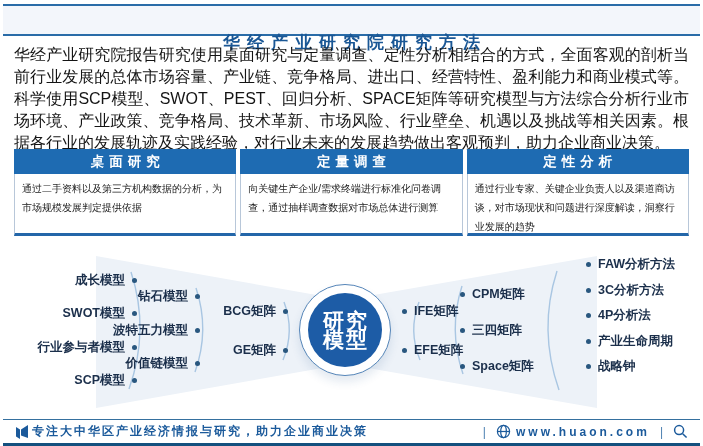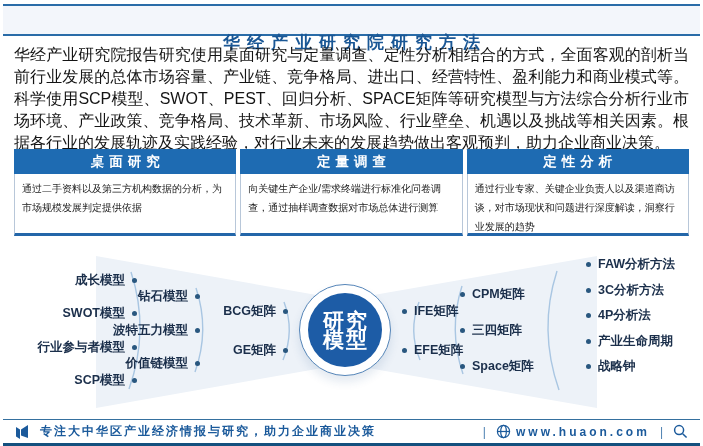--- a/index.html
+++ b/index.html
@@ -58,21 +58,21 @@
   .center-circle .inner div{
     color:#ffffff;font-size:21px;font-weight:bold;letter-spacing:2px;line-height:19px;padding-left:2px;
   }
   
   .footer{
     position:absolute;left:3px;right:3px;bottom:0;height:23px;
     border-top:1px solid #35709f;border-bottom:3px solid #14507e;
     display:flex;align-items:center;padding:0 12px;background:#ffffff;
     color:#1b5a9b;font-weight:bold;font-size:12px;
   }
-  .footer .tagline{letter-spacing:2px;margin-left:10px;}
+  .footer .tagline{letter-spacing:2px;margin-left:2px;}
   .footer .vdiv{margin:0 10px;font-weight:normal;color:#4a7fb0;}
   .footer .site{letter-spacing:3px;margin-left:5px;}
   .footer .spacer{flex:1;}
   .icon{display:inline-flex;align-items:center;justify-content:center;}
 </style>
 </head>
 <body>
 
 <div class="page">
 

